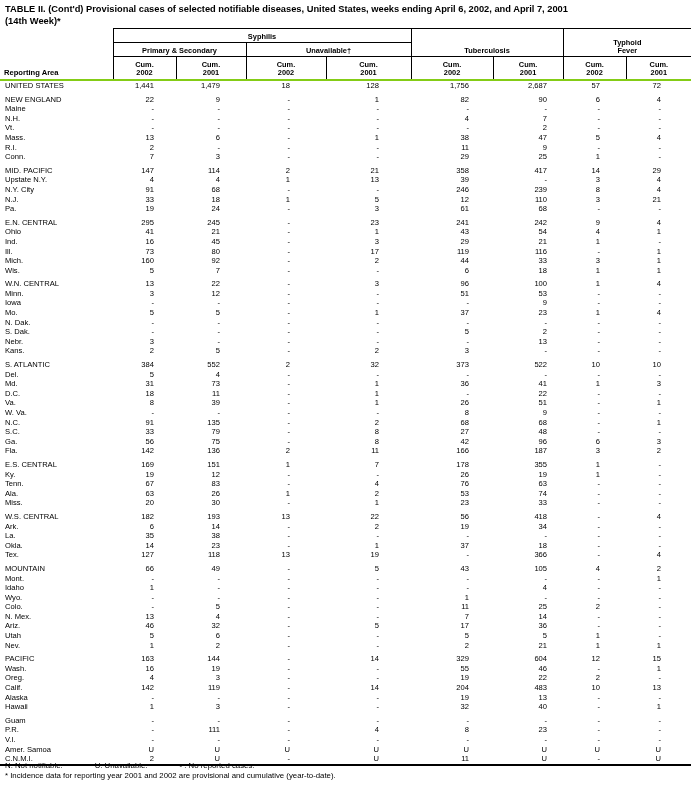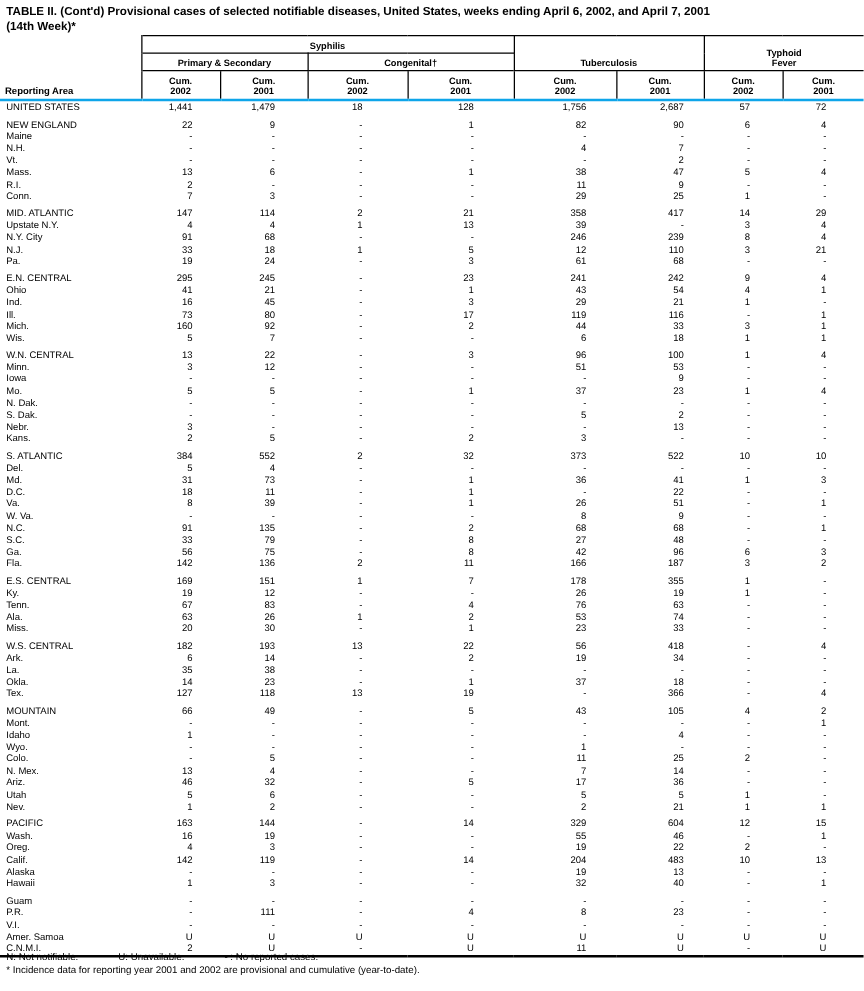--- a/index.html
+++ b/index.html
@@ -11,21 +11,21 @@
              table-layout:fixed;}
   th,td{padding:0;white-space:nowrap;}
   thead th, thead td{font-weight:bold;font-size:7.4px;line-height:8.6px;
                      text-align:center;vertical-align:bottom;}
   tr.h1 th, tr.h1 td{height:13px;}
   tr.h2 th, tr.h2 td{height:13px;margin-left:33px;}
   tr.h3 th{height:21px;padding-bottom:1px;}
   .bt{border-top:1px solid #000;}
   .br{border-right:1px solid #000;}
   .bb{border-bottom:1px solid #000;}
-  tr.h3 th{border-bottom:2px solid #0ea5e9;}
+  tr.h3 th{border-bottom:2px solid #84cc16;}
   th.ra-label{text-align:left;padding-left:4px;font-size:7.6px;}
   tbody td{font-size:7.6px;line-height:9.6px;height:9.6px;vertical-align:bottom;}
   tbody td.area{text-align:left;padding-left:5px;}
   tbody td.num{text-align:right;}
   tbody tr td.num:nth-child(2){padding-right:22px;}
   tbody tr td.num:nth-child(3){padding-right:26px;}
   tbody tr td.num:nth-child(4){padding-right:36px;}
   tbody tr td.num:nth-child(5){padding-right:32px;}
   tbody tr td.num:nth-child(6){padding-right:24px;}
   tbody tr td.num:nth-child(7){padding-right:16px;}
@@ -66,21 +66,21 @@
         <th colspan="4" class="bt bb br">Syphilis</th>
         <th colspan="2" rowspan="2" class="bt bb br">Tuberculosis</th>
         <th colspan="2" rowspan="2" class="bt bb">
           <div>Typhoid</div>
           <div>Fever</div>
         </th>
       </tr>
       <tr class="h2">
         <td class="br"></td>
         <th colspan="2" class="bb br">Primary &amp; Secondary</th>
-        <th colspan="2" class="bb br">Congenital†</th>
+        <th colspan="2" class="bb br">Unavailable†</th>
       </tr>
       <tr class="h3">
         <th class="ra-label br">Reporting Area</th>
         <th class="br">
             <div>Cum.</div>
             <div>2002</div>
           </th>
         <th class="br">
             <div>Cum.</div>
             <div>2001</div>
@@ -200,21 +200,21 @@
           <td class="num">-</td>
           <td class="num">29</td>
           <td class="num">25</td>
           <td class="num">1</td>
           <td class="num">-</td>
         </tr>
         <tr class="gap">
           <td colspan="9"></td>
         </tr>
         <tr>
-          <td class="area">MID. ATLANTIC</td>
+          <td class="area">MID. PACIFIC</td>
           <td class="num">147</td>
           <td class="num">114</td>
           <td class="num">2</td>
           <td class="num">21</td>
           <td class="num">358</td>
           <td class="num">417</td>
           <td class="num">14</td>
           <td class="num">29</td>
         </tr>
         <tr>

